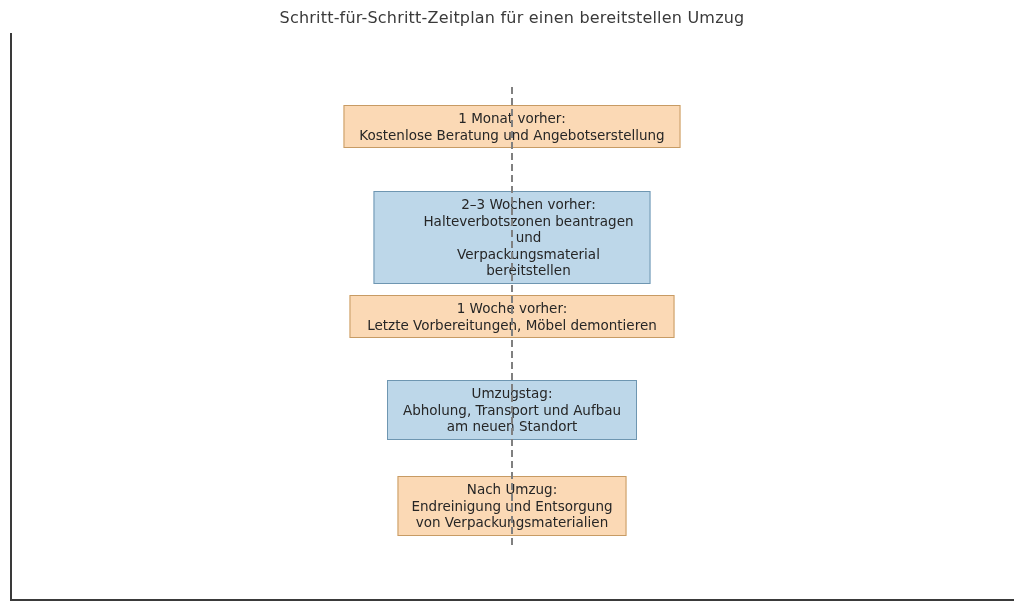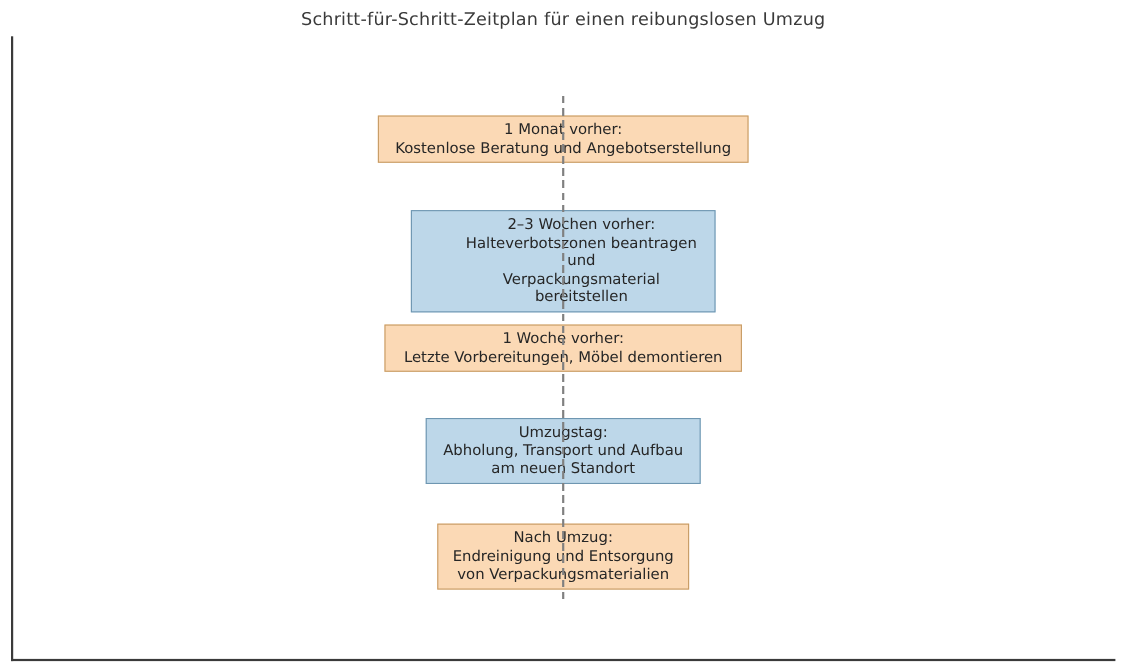--- a/index.html
+++ b/index.html
@@ -81,21 +81,21 @@
   .box-1 { top: 105px; width: 337px; }
   .box-2 { top: 191px; width: 277px; padding-left: 39px; }
   .box-3 { top: 295px; width: 325px; }
   .box-4 { top: 380px; width: 250px; }
   .box-5 { top: 476px; width: 229px; }
 </style>
 </head>
 <body>
 
 <div class="figure">
-  <div class="chart-title">Schritt-für-Schritt-Zeitplan für einen reibungslosen Umzug</div>
+  <div class="chart-title">Schritt-für-Schritt-Zeitplan für einen bereitstellen Umzug</div>
 
   <div class="spine-left"></div>
 
   <div class="spine-bottom"></div>
 
   <div class="step-box box-1 orange">1 Monat vorher:
 Kostenlose Beratung und Angebotserstellung</div>
 
   <div class="step-box box-2 blue">2–3 Wochen vorher:
 Halteverbotszonen beantragen und

